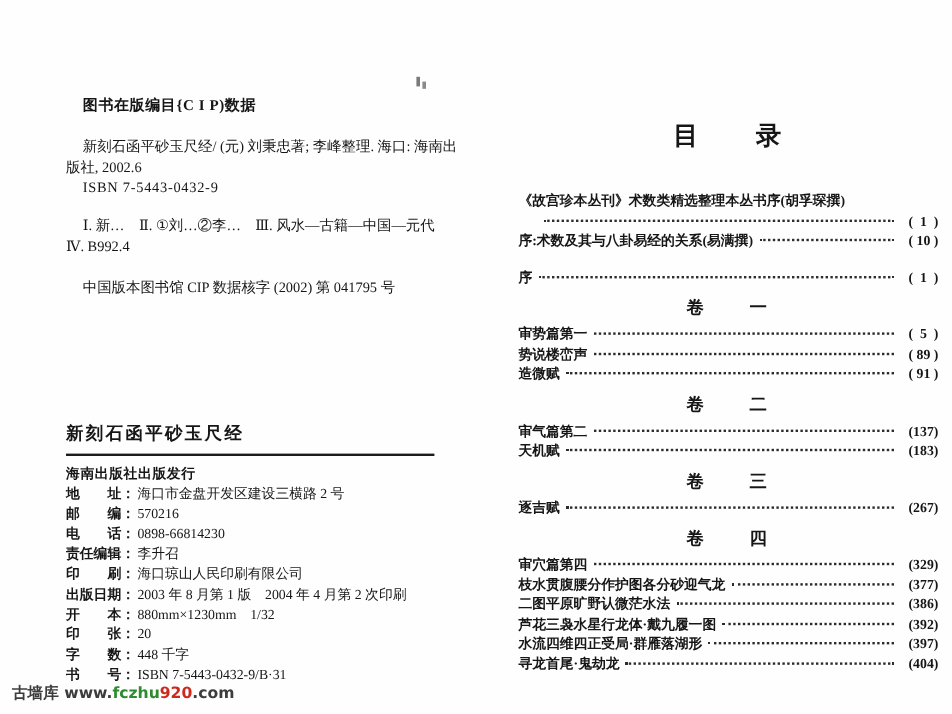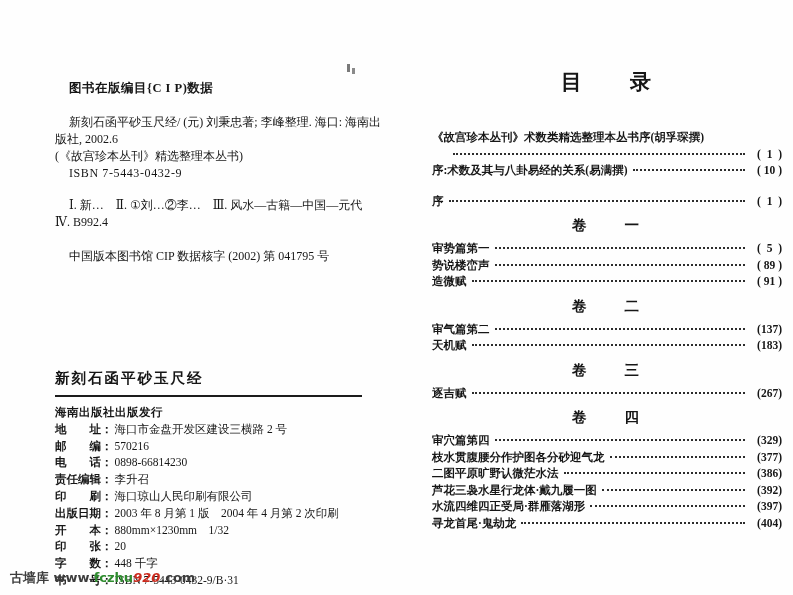--- a/index.html
+++ b/index.html
@@ -18,46 +18,45 @@
   .cip-registry { margin-top:17px; font-size:12px; margin-left:14px; }
   .title-block { margin-top:104px; }
   .book-title { font-weight:700; font-size:14.5px; letter-spacing:2px;margin-top:29px; }
   .rule { width:307px; border-top:2.5px solid #1c1c1c; margin-top:7px; }
   .colophon { margin-top:7px; width:307px; font-size:11.5px; line-height:16.8px; }
   .colophon-row { display:flex; }
   .colophon-row .clabel { white-space:pre; font-weight:700; flex:0 0 auto; }
   .colophon-row .cvalue { white-space:pre-wrap; margin-left:2px; }
   .colophon-row.header .clabel { font-weight:700; letter-spacing:0.5px; }
   
-  .right-page { position:absolute; left:432px; top:68px; width:350px; }
+  .right-page { position:absolute; left:432px; top:99px; width:350px; }
   .toc-title { text-align:center; font-size:21px; font-weight:700; letter-spacing:2px; }
   .toc-list { margin-top:33px; font-size:11.5px; font-weight:600; }
   .toc-entry { display:flex; align-items:baseline; line-height:16.5px; }
   .toc-entry.gap { margin-top:14px; }
   .toc-text { white-space:nowrap; flex:0 0 auto; }
   .leader { flex:1 1 auto; margin:0 5px; border-bottom:2px dotted #2c2c2c; transform:translateY(-3px); min-width:14px; }
   .toc-page { white-space:pre; flex:0 0 auto; text-align:right; min-width:32px; }
   .toc-section { text-align:center; font-size:14.5px; font-weight:800; letter-spacing:3px; margin:7px 0 5px; }
   .leader-only { padding-left:16px; }
   
   .watermark { position:absolute; left:10px; bottom:8px; font-family:"DejaVu Sans","Liberation Sans",sans-serif; font-size:13px; font-weight:700; color:#3d3d3d; }
   .watermark .wm-green { color:#2e8b2e; }
-  .watermark .wm-red { color:#cc2a1e;font-style:italic; }
+  .watermark .wm-red { color:#cc2a1e; }
   .speck { position:absolute; left:347px; top:64px; width:3px; height:8px; background:#7a7a7a; }
   .speck2 { position:absolute; left:352px; top:68px; width:3px; height:6px; background:#8a8a8a; }
 </style>
 </head>
 <body>
 
 <div id="stage">
 
   <div class="left-page">
     <div class="cip-heading">图书在版编目{C I P)数据</div>
     <div class="cip-record">新刻石函平砂玉尺经/ (元) 刘秉忠著; 李峰整理. 海口: 海南出版社, 2002.6</div>
-    <div class="cip-series">(《故宫珍本丛刊》精选整理本丛书)</div>
     <div class="cip-isbn">ISBN 7-5443-0432-9</div>
     <div class="cip-class">Ⅰ. 新…　Ⅱ. ①刘…②李…　Ⅲ. 风水—古籍—中国—元代　Ⅳ. B992.4</div>
     <div class="cip-registry">中国版本图书馆 CIP 数据核字 (2002) 第 041795 号</div>
 
     <div class="title-block">
       <div class="book-title">新刻石函平砂玉尺经</div>
       <div class="rule"></div>
       <div class="colophon" id="colophon">
           <div class="colophon-row header">
             <span class="clabel">海南出版社出版发行</span>

